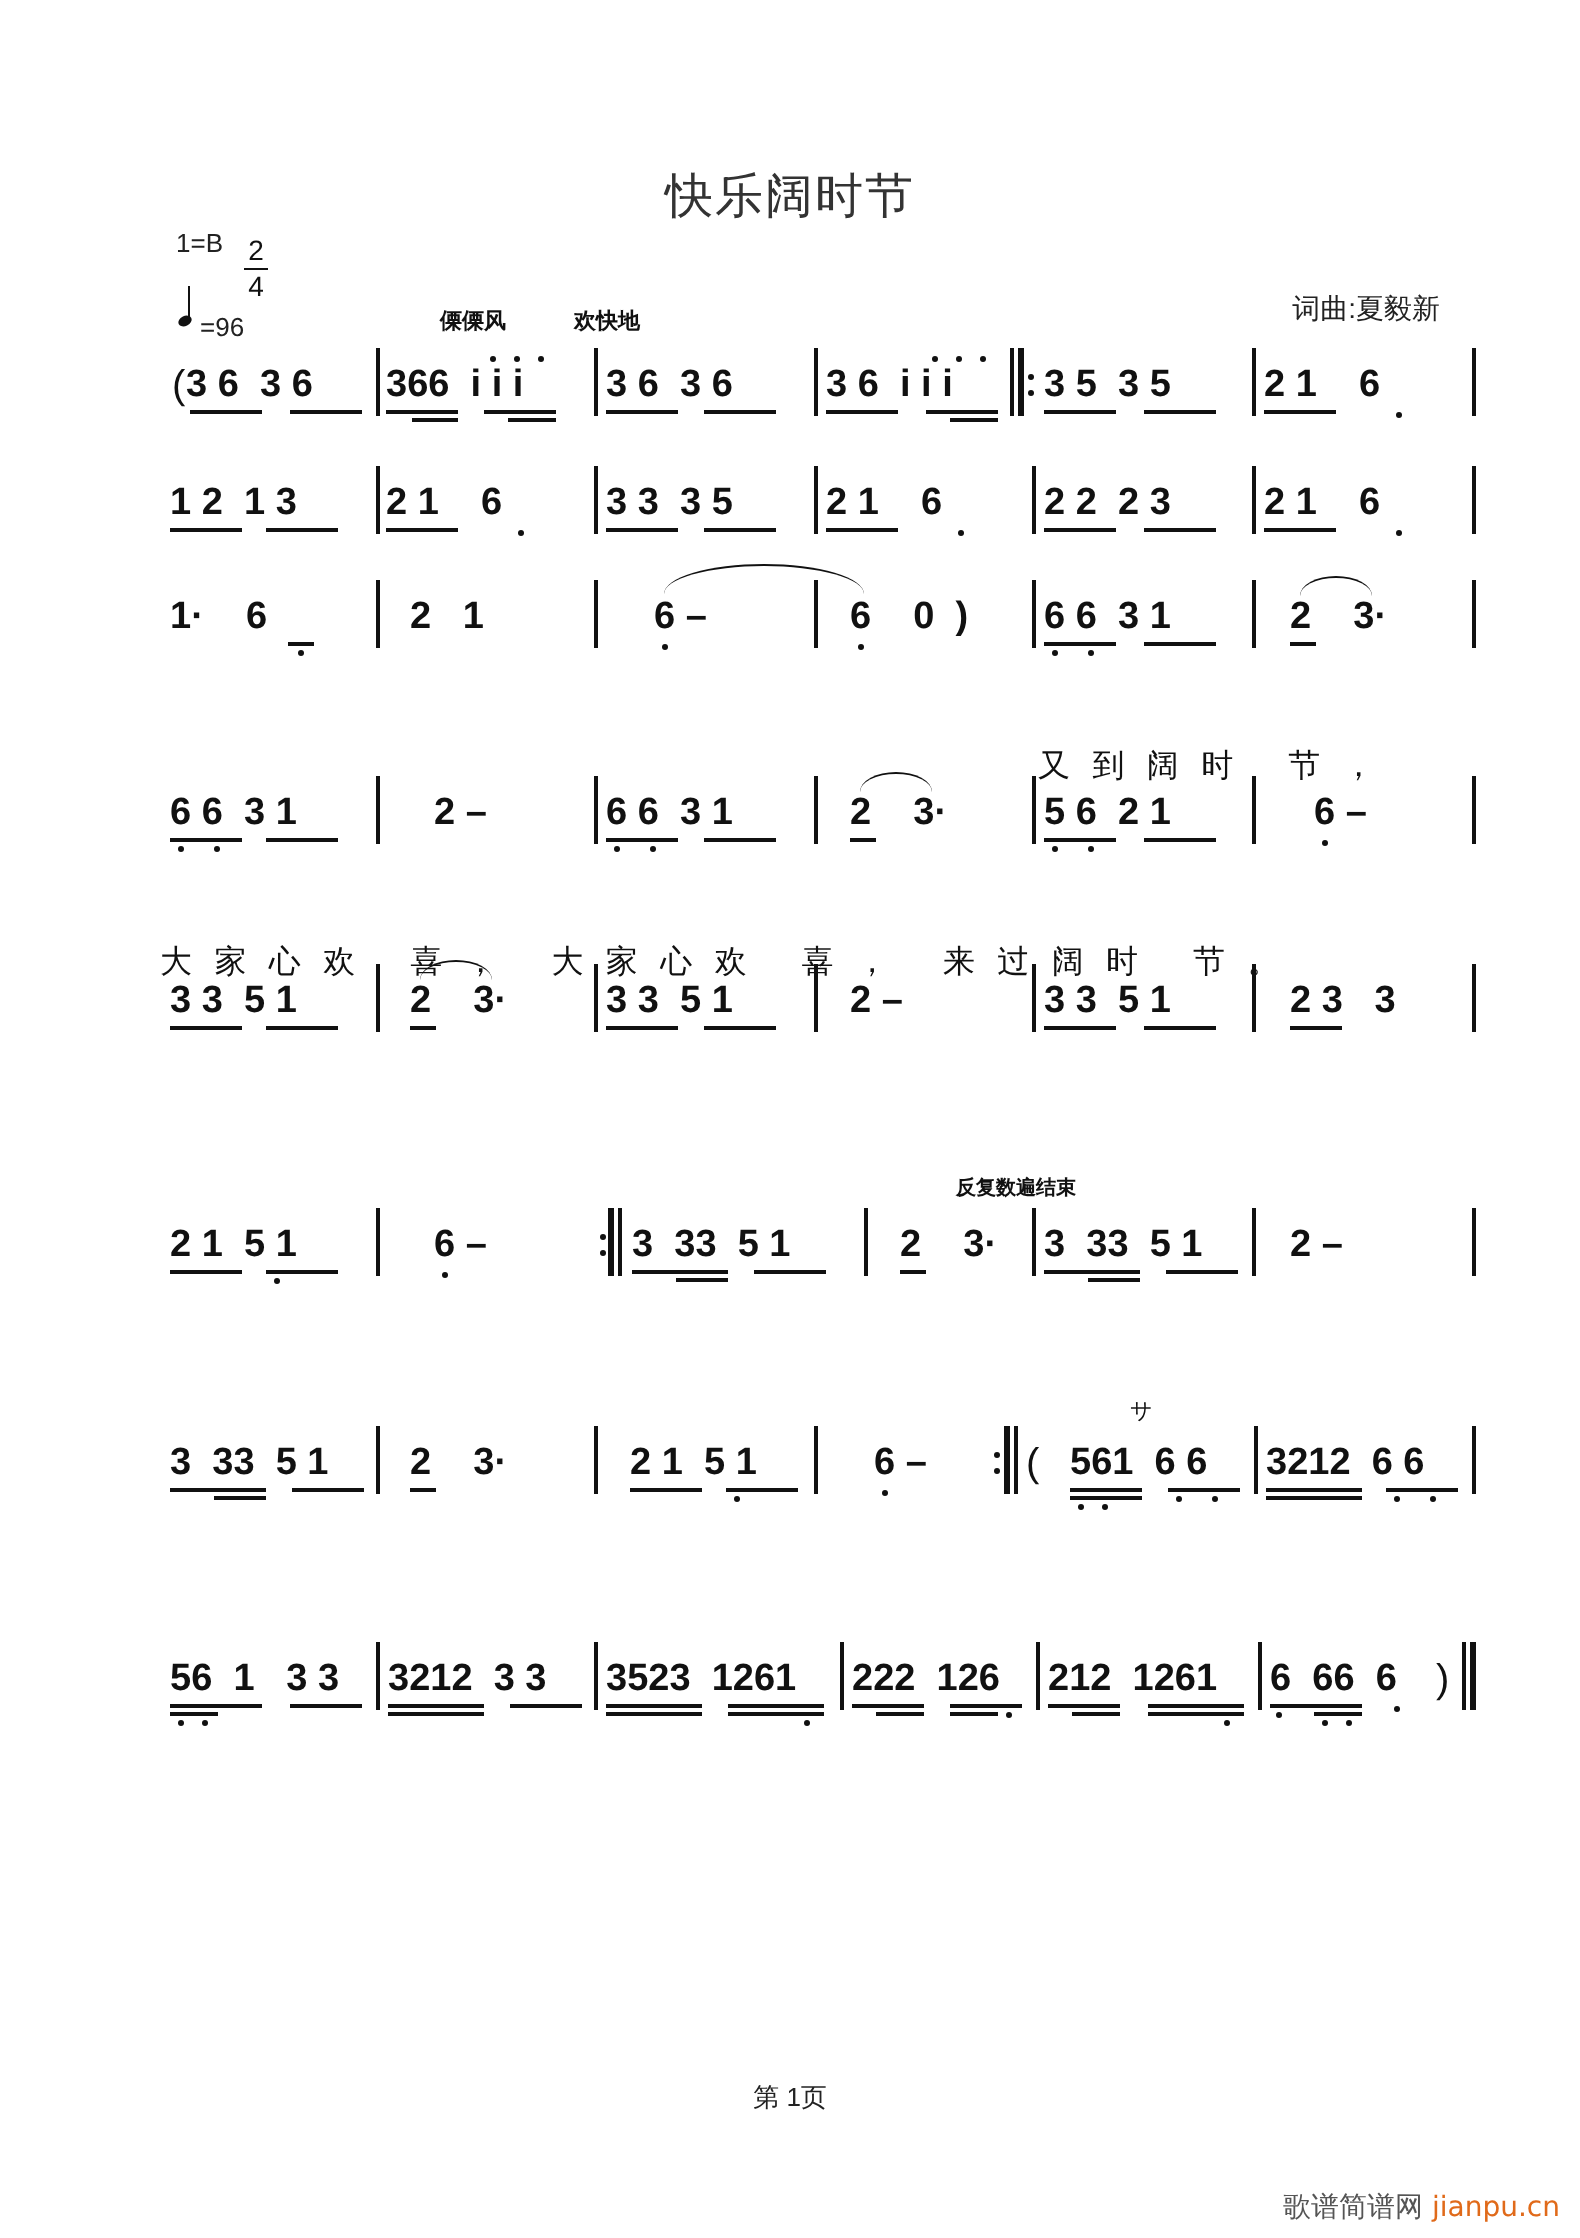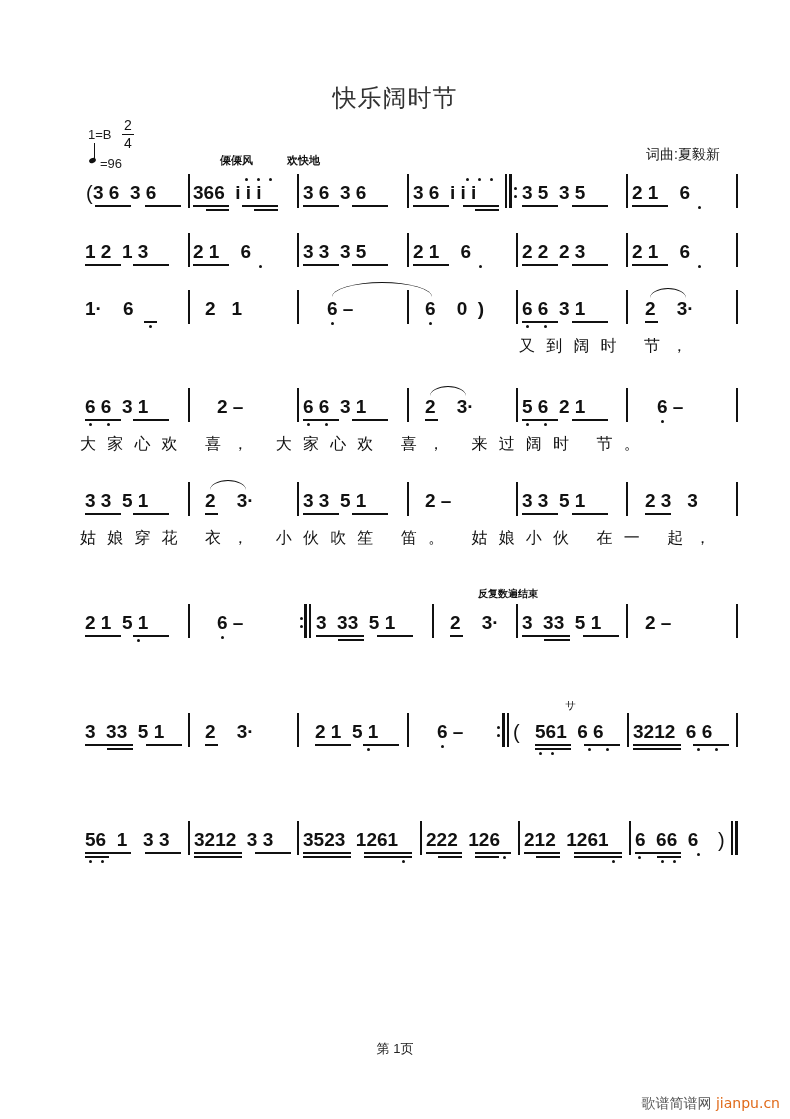--- a/index.html
+++ b/index.html
@@ -13,31 +13,31 @@
   .tempo-note .head { position:absolute; left:0; top:15px; width:7px; height:5px; border-radius:50%; background:#111; transform:rotate(-25deg); }
   .composer { position:absolute; right:70px; top:146px; font-size:14px; color:#222; }
   .expr { position:absolute; font-size:11px; font-weight:bold; color:#111; }
   .row { position:absolute; left:0; width:790px; height:40px; }
   .n { position:absolute; top:0; font-size:19px; font-weight:bold; line-height:22px; white-space:pre; font-family:"Liberation Sans", sans-serif; }
   .n.light { font-weight:normal; }
   .ul1 { position:absolute; height:1.5px; background:#111; }
   .bar { position:absolute; top:-8px; width:1.5px; height:34px; background:#111; }
   .bar.thick { width:3px; }
   .dot { position:absolute; width:3px; height:3px; border-radius:50%; background:#111; }
-  .lyric { position:absolute; font-size:16px; color:#111; white-space:pre; font-family:"DejaVu Sans", sans-serif; }
+  .lyric { position:absolute; font-size:16px; color:#111; white-space:pre; font-family:"DejaVu Sans", sans-serif;margin-top:37px; }
   .slur { position:absolute; border-top:1.3px solid #111; border-radius:50% 50% 0 0 / 100% 100% 0 0; }
   .footer { position:absolute; left:0; width:790px; top:1040px; text-align:center; font-size:13px; color:#222; }
   .watermark { position:absolute; right:10px; bottom:6px; font-size:14px; color:#555; font-family:"DejaVu Sans", sans-serif; }
   .watermark .url { color:#e06a1a; }
 </style>
 </head>
 <body>
 
 <div class="title">快乐阔时节</div>
-<div class="meta" style="left:88px;top:127px;">1=B</div>
+<div class="meta" style="left:88px;top:114px;">1=B</div>
 <div class="frac" style="left:122px;top:117px;">2</div>
 <div class="abs" style="left:122px;top:134px;width:12px;height:1px;background:#111;"></div>
 <div class="frac" style="left:122px;top:135px;">4</div>
 <div class="tempo-note">
     <div class="stem"></div>
     <div class="head"></div>
   </div>
 <div class="meta" style="left:100px;top:156px;">=96</div>
 <div class="composer">词曲:夏毅新</div>
 <div class="expr" style="left:220px;top:153px;">傈傈风</div>
@@ -183,21 +183,20 @@
   <div class="bar" style="left:407px;"></div>
   <span class="n" style="left:425px;">2 –</span>
   <div class="bar" style="left:516px;"></div>
   <span class="n" style="left:522px;">3 3  5 1</span>
   <div class="ul1" style="left:522px;top:23px;width:36px;"></div>
     <div class="ul1" style="left:572px;top:23px;width:36px;"></div>
   <div class="bar" style="left:626px;"></div>
   <span class="n" style="left:645px;">2 3   3</span>
   <div class="ul1" style="left:645px;top:23px;width:26px;"></div>
   <div class="bar" style="left:736px;"></div>
-  <div class="lyric" style="left:80px;top:38px;"><span style="letter-spacing: 4px;">姑 娘 穿 花   衣 ，   小 伙 吹 笙   笛 。   姑 娘 小 伙   在 一   起 ，</span></div>
 </div>
 
 <div class="expr" style="left:478px;top:587px;font-size:10px;">反复数遍结束</div>
 <div class="row" style="top:612px;">
   <span class="n" style="left:85px;">2 1  5 1</span>
   <div class="ul1" style="left:85px;top:23px;width:36px;"></div>
     <div class="ul1" style="left:133px;top:23px;width:36px;"></div>
   <div class="dot" style="left:137px;top:27px;"></div>
   <div class="bar" style="left:188px;"></div>
   <span class="n" style="left:217px;">6 –</span>

